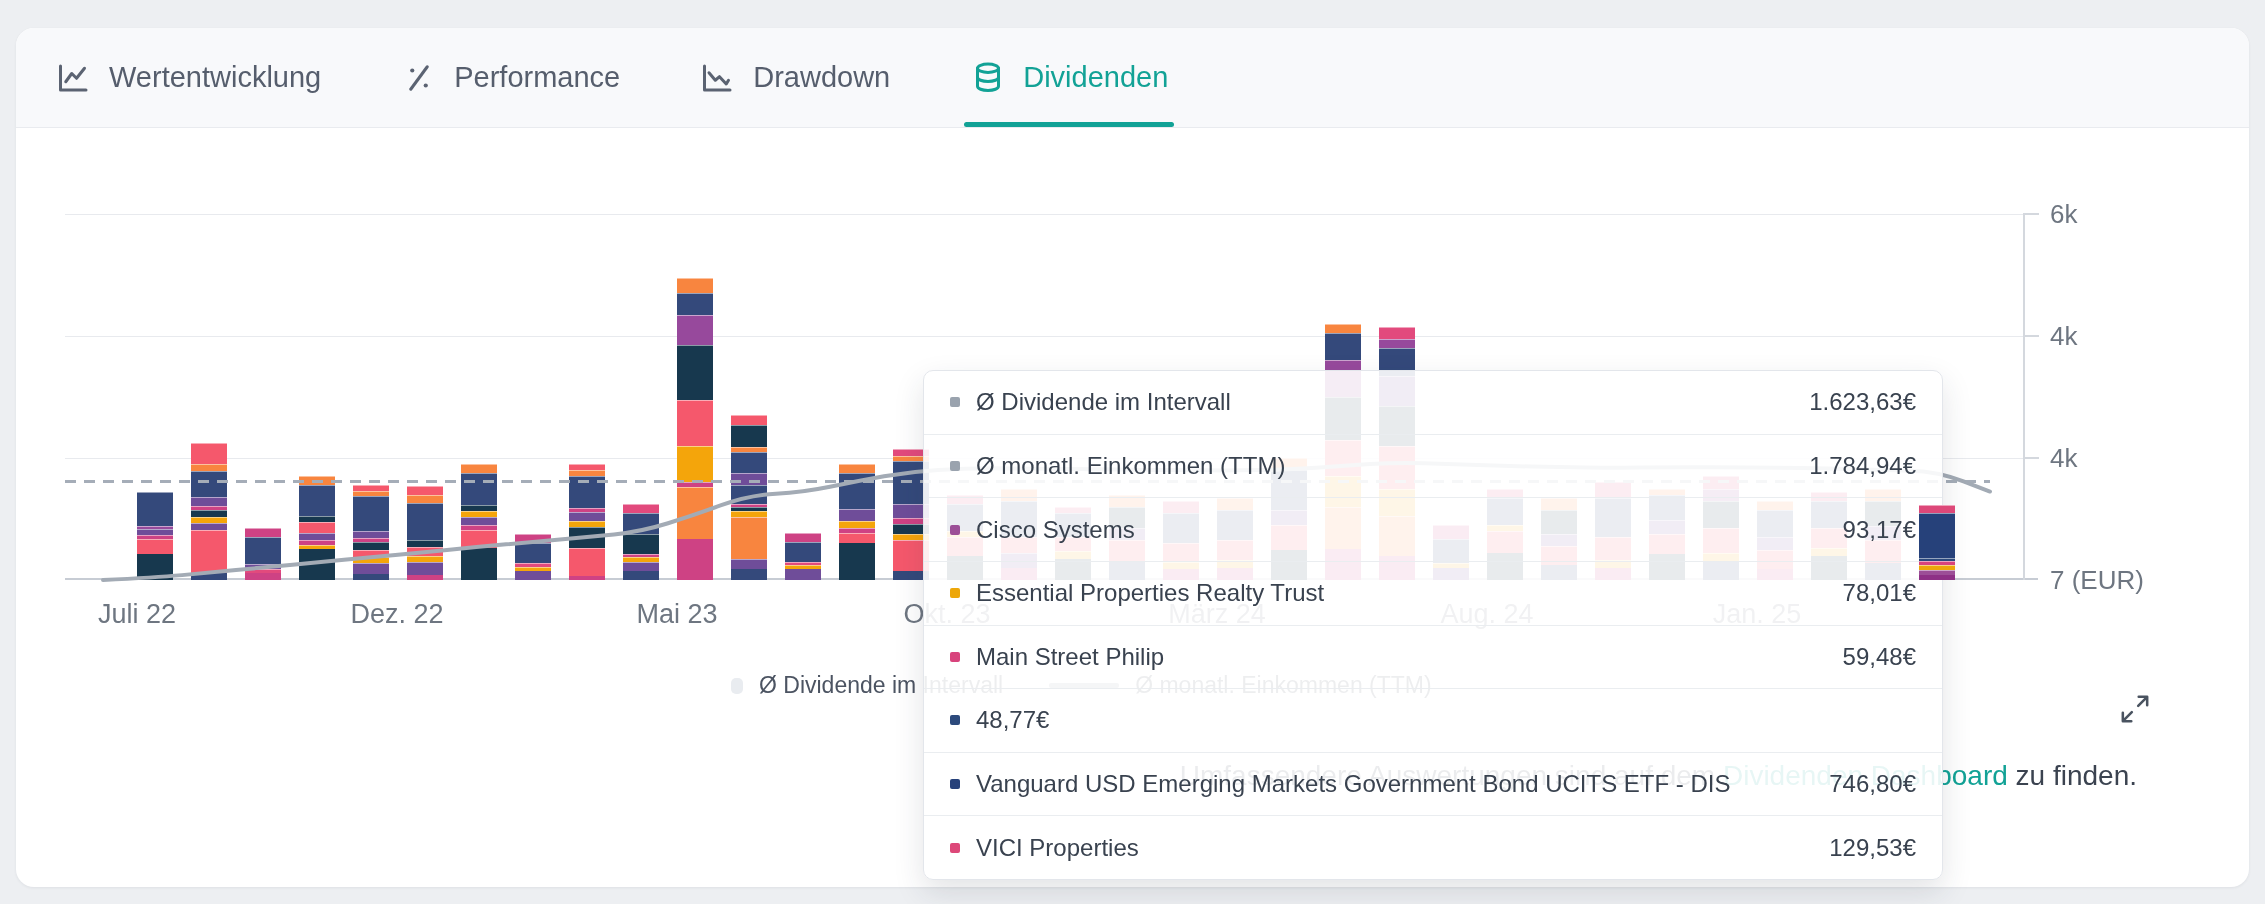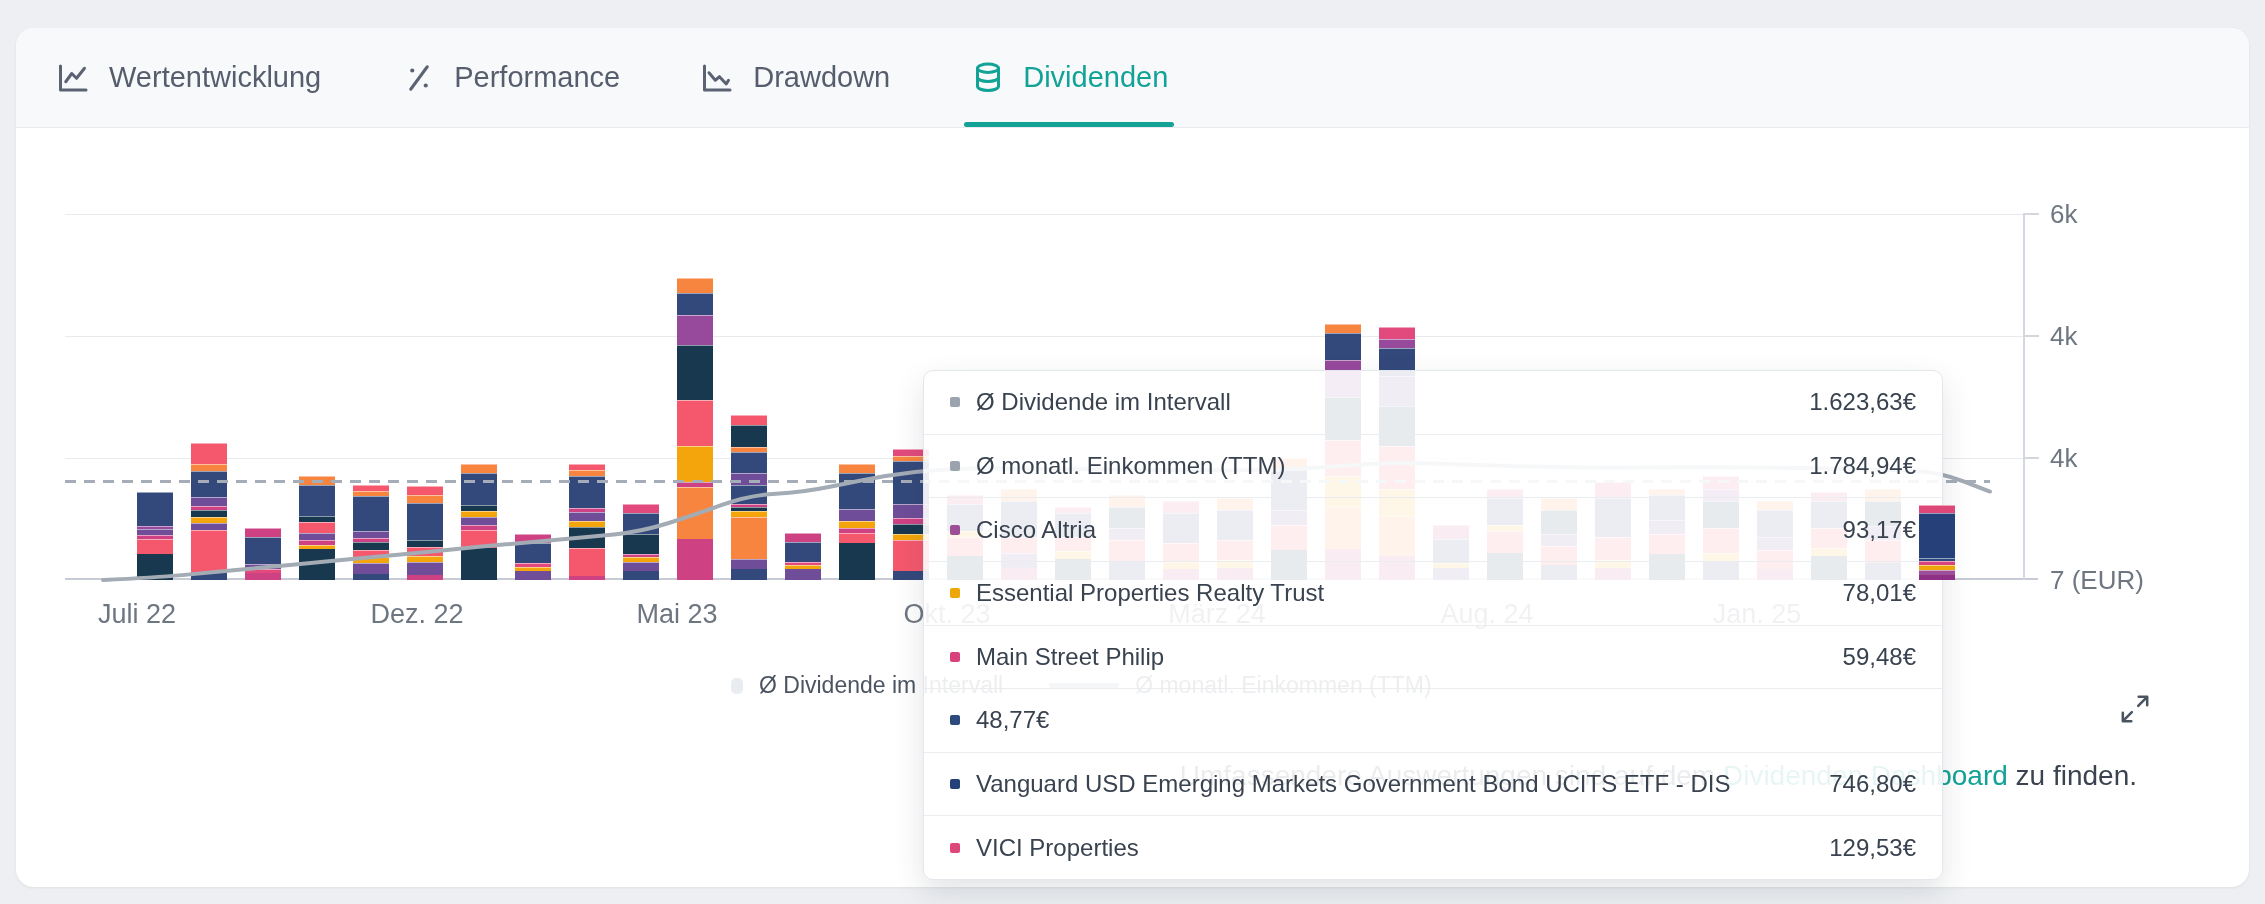--- a/index.html
+++ b/index.html
@@ -115,21 +115,21 @@
       <div class="gridline" style="top: 336px;"></div>
       <div class="ytick" style="top: 335px;"></div>
       <div class="ylabel" style="top: 320px;">4k</div>
       <div class="gridline" style="top: 458px;"></div>
       <div class="ytick" style="top: 457px;"></div>
       <div class="ylabel" style="top: 442px;">4k</div>
       <div class="ylabel" style="top: 564px;">7 (EUR)</div>
       <div class="baseline"></div>
       <div class="yaxis"></div>
       <div class="xlabel" style="left: 137px;">Juli 22</div>
-      <div class="xlabel" style="left: 417px;">Dez. 22</div>
+      <div class="xlabel" style="left: 397px;">Dez. 22</div>
       <div class="xlabel" style="left: 677px;">Mai 23</div>
       <div class="xlabel" style="left: 947px;">Okt. 23</div>
       <div class="xlabel" style="left: 1217px;">März 24</div>
       <div class="xlabel" style="left: 1487px;">Aug. 24</div>
       <div class="xlabel" style="left: 1757px;">Jan. 25</div>
     </div>
   <div id="bars-layer">
       <div class="bar" style="left: 137px; top: 491.55px; height: 88.45px;">
         <div class="seg" style="height: 25.62px; background: rgb(23, 56, 78);"></div>
         <div class="seg" style="height: 15.86px; background: rgb(245, 88, 108);"></div>
@@ -455,21 +455,21 @@
           <div class="lb">Ø Dividende im Intervall</div>
           <div class="vl">1.623,63€</div>
         </div>
         <div class="tt-row">
           <div class="mk" style="background: rgb(154, 163, 174);"></div>
           <div class="lb">Ø monatl. Einkommen (TTM)</div>
           <div class="vl">1.784,94€</div>
         </div>
         <div class="tt-row">
           <div class="mk" style="background: rgb(156, 79, 151);"></div>
-          <div class="lb">Cisco Altria</div>
+          <div class="lb">Cisco Systems</div>
           <div class="vl">93,17€</div>
         </div>
         <div class="tt-row">
           <div class="mk" style="background: rgb(237, 167, 10);"></div>
           <div class="lb">Essential Properties Realty Trust</div>
           <div class="vl">78,01€</div>
         </div>
         <div class="tt-row">
           <div class="mk" style="background: rgb(216, 67, 124);"></div>
           <div class="lb">Main Street Philip</div>

